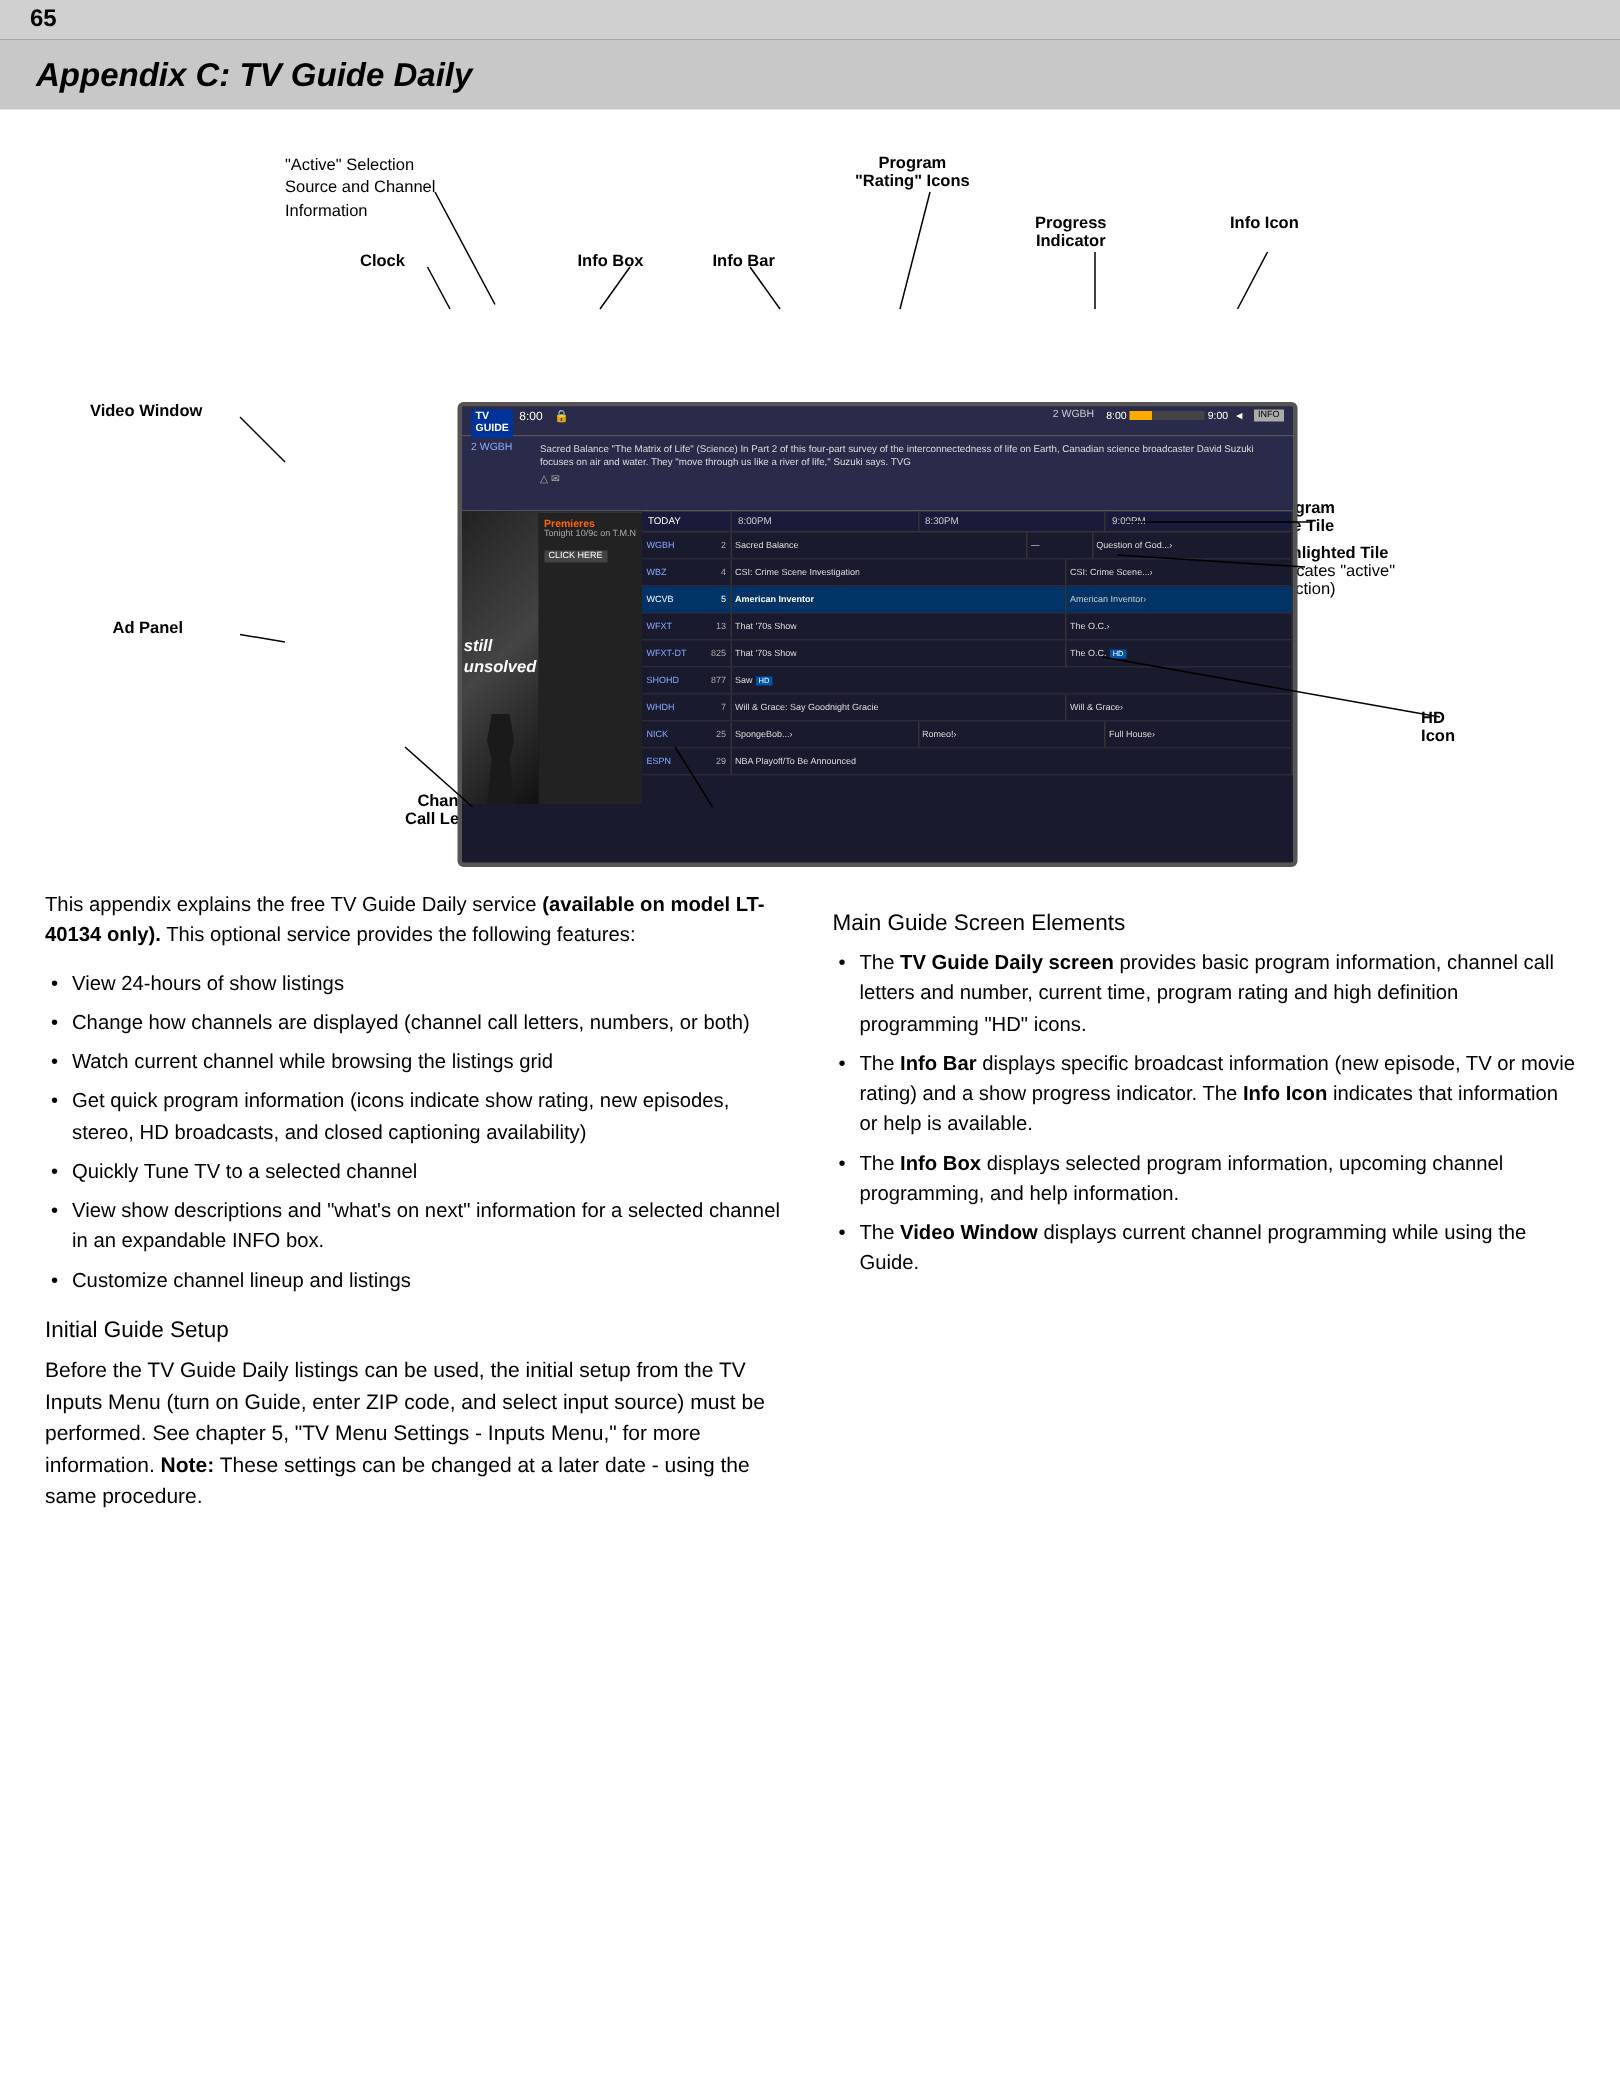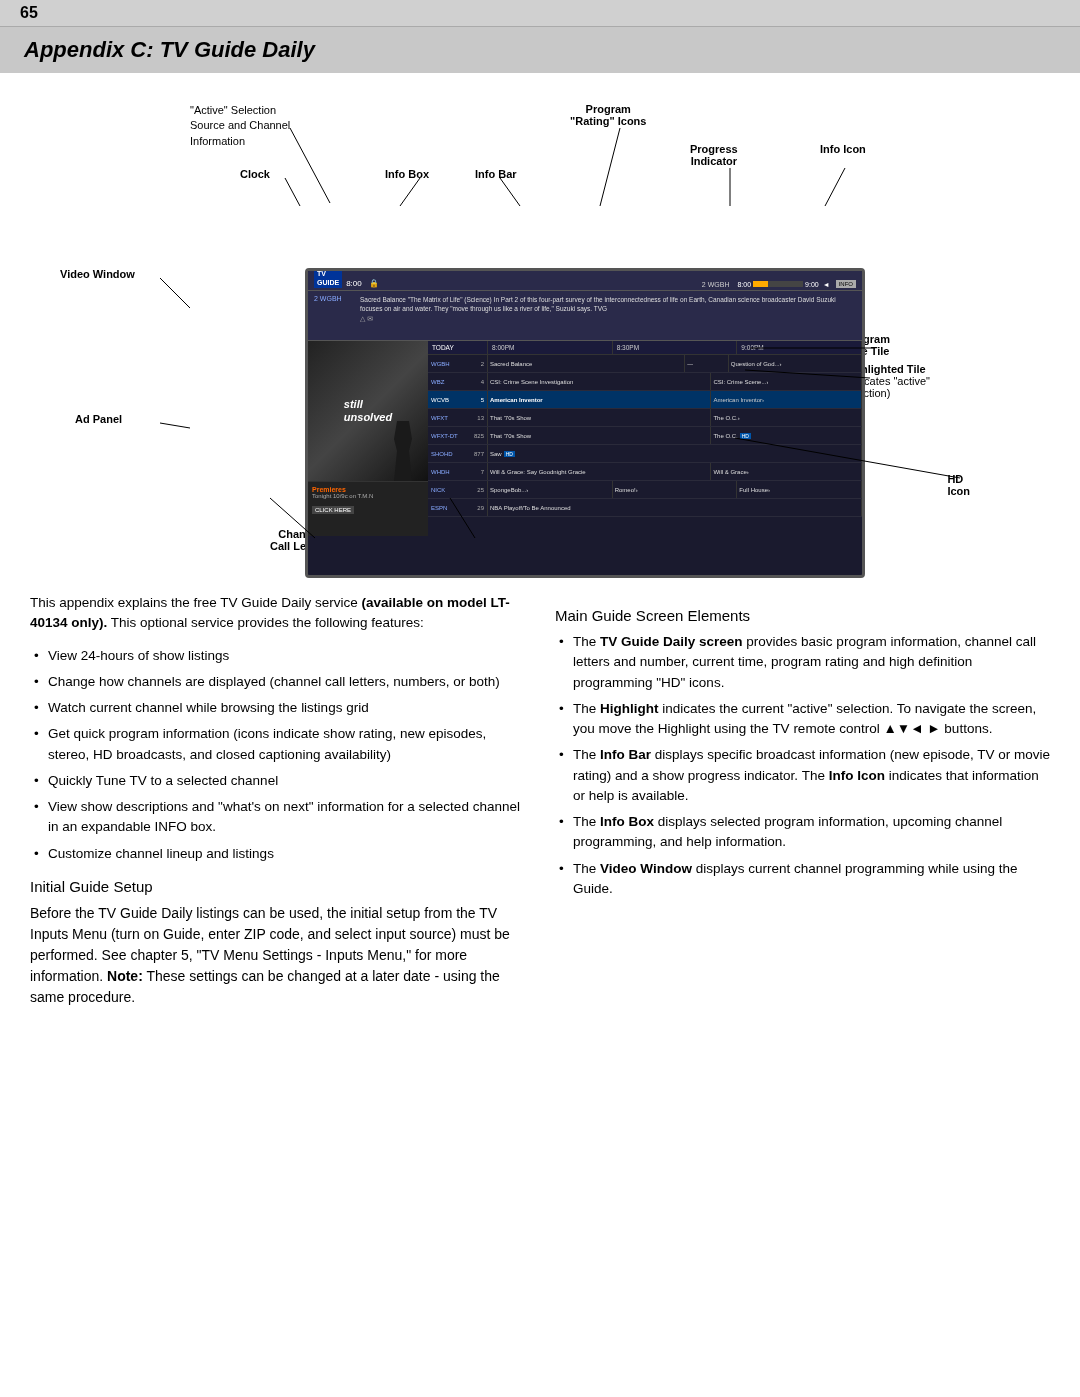--- a/index.html
+++ b/index.html
@@ -68,21 +68,21 @@
       border: 3px solid #555;
       border-radius: 4px;
       overflow: hidden;
       position: relative;
     }
 
     
     .tv-header {
       background: #2a2a4a;
       display: flex;
-      align-items: flex-end;
+      align-items: flex-start;
       padding: 2px 6px;
       height: 20px;
       border-bottom: 1px solid #555;
     }
     .tv-logo {
       background: #003399;
       color: white;
       font-size: 7px;
       font-weight: bold;
       padding: 1px 3px;
@@ -161,21 +161,21 @@
       display: flex;
       height: 195px;
     }
 
     
     .tv-video {
       width: 120px;
       background: #111;
       flex-shrink: 0;
       display: flex;
-      flex-direction: column;
+      flex-direction: row;
       position: relative;
     }
     .tv-video-image {
       flex: 1;
       background: linear-gradient(135deg, #222 0%, #444 50%, #111 100%);
       display: flex;
       align-items: center;
       justify-content: center;
       position: relative;
       overflow: hidden;
@@ -724,23 +724,20 @@
     </div>
 
     <div class="col-right">
       <div class="subsection-title">Main Guide Screen Elements</div>
 
       <ul class="feature-list">
         <li>
           <span>The <b>TV Guide Daily screen</b> provides basic program information, channel call letters and number, current time, program rating and high definition programming "HD" icons.</span>
         </li>
         <li>
-          <span>The <b>Highlight</b> indicates the current "active" selection.  To navigate the screen, you move the Highlight using the TV remote control ▲▼◄ ► buttons.</span>
-        </li>
-        <li>
           <span>The <b>Info Bar</b> displays specific broadcast information (new episode, TV or movie rating) and a show progress indicator.  The <b>Info Icon</b> indicates that information or help is available.</span>
         </li>
         <li>
           <span>The <b>Info Box</b> displays selected program information, upcoming channel programming, and help information.</span>
         </li>
         <li>
           <span>The <b>Video Window</b> displays current channel programming while using the Guide.</span>
         </li>
       </ul>
     </div>

